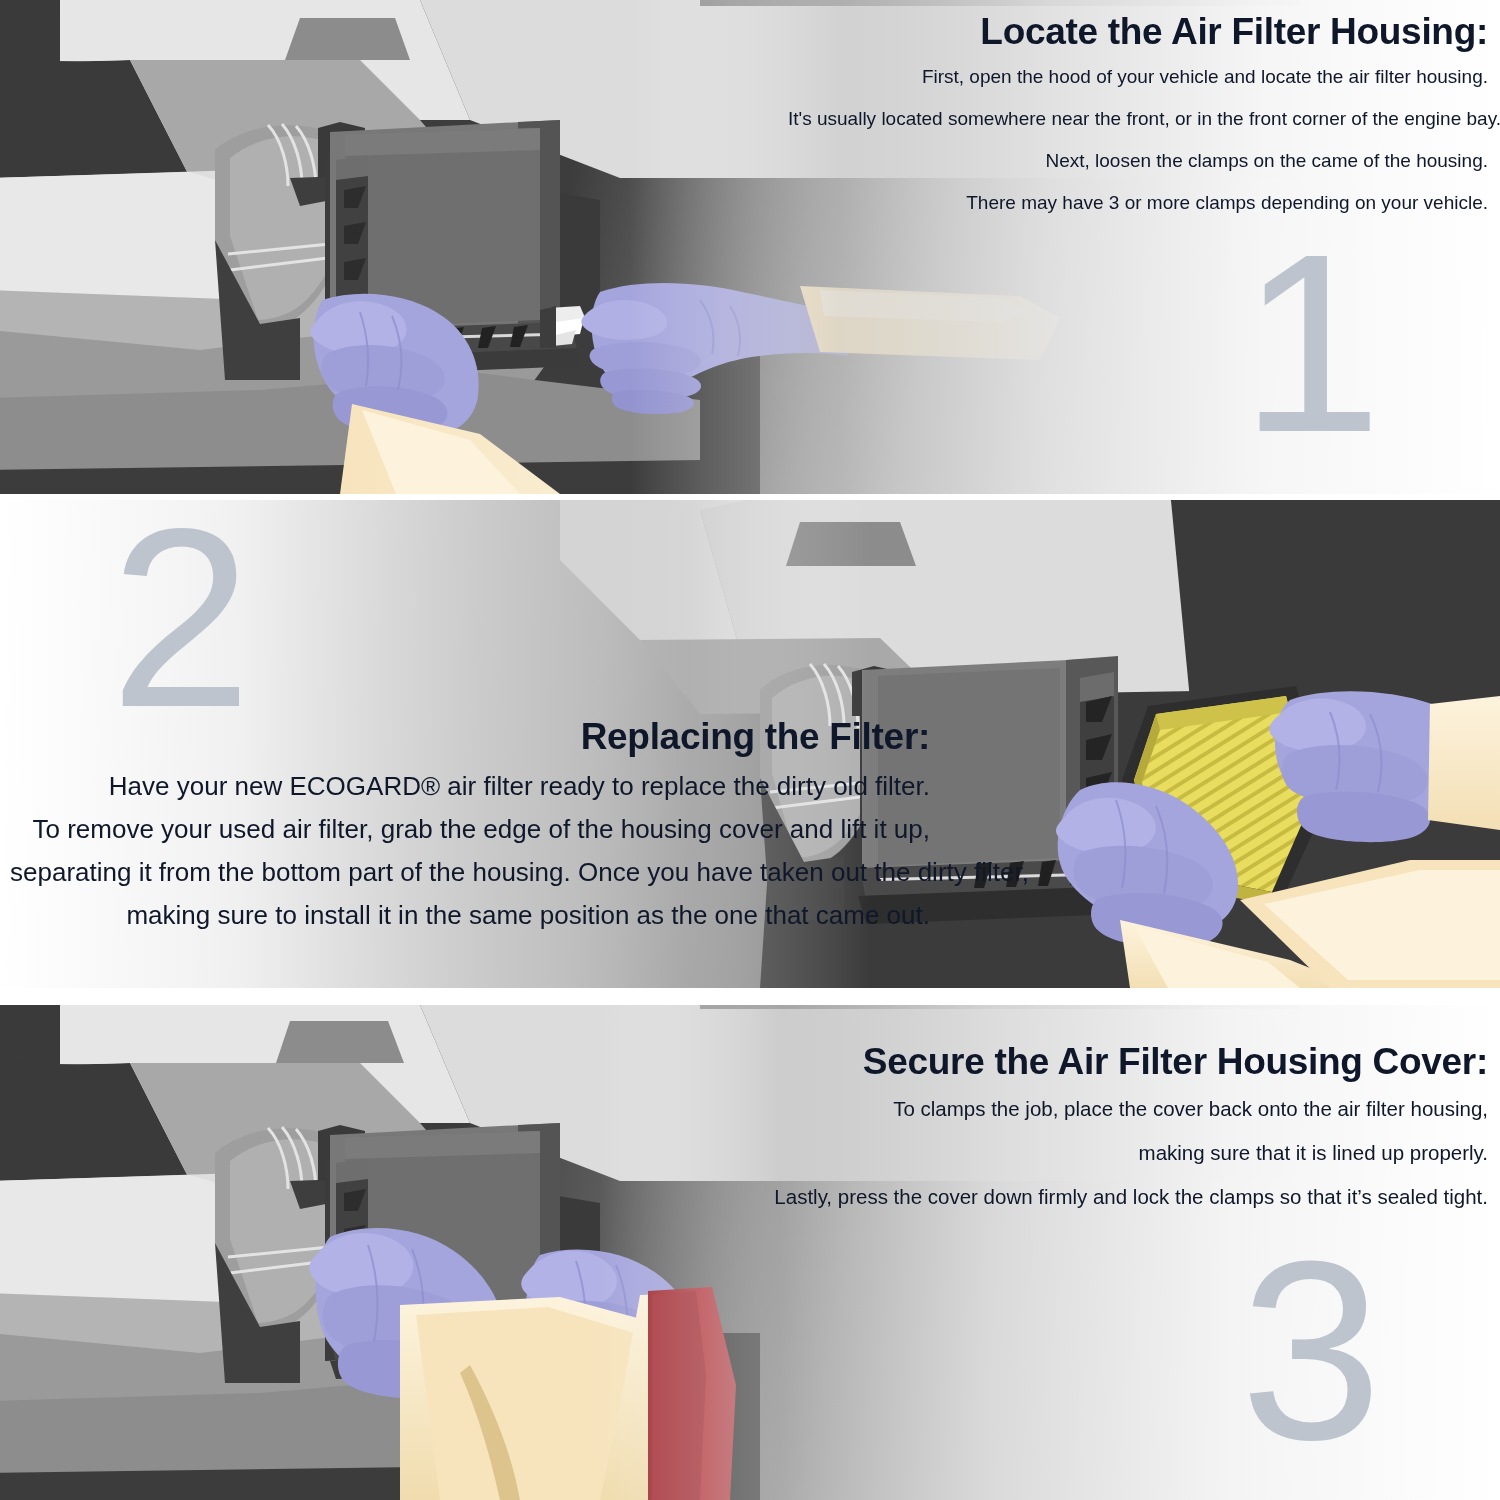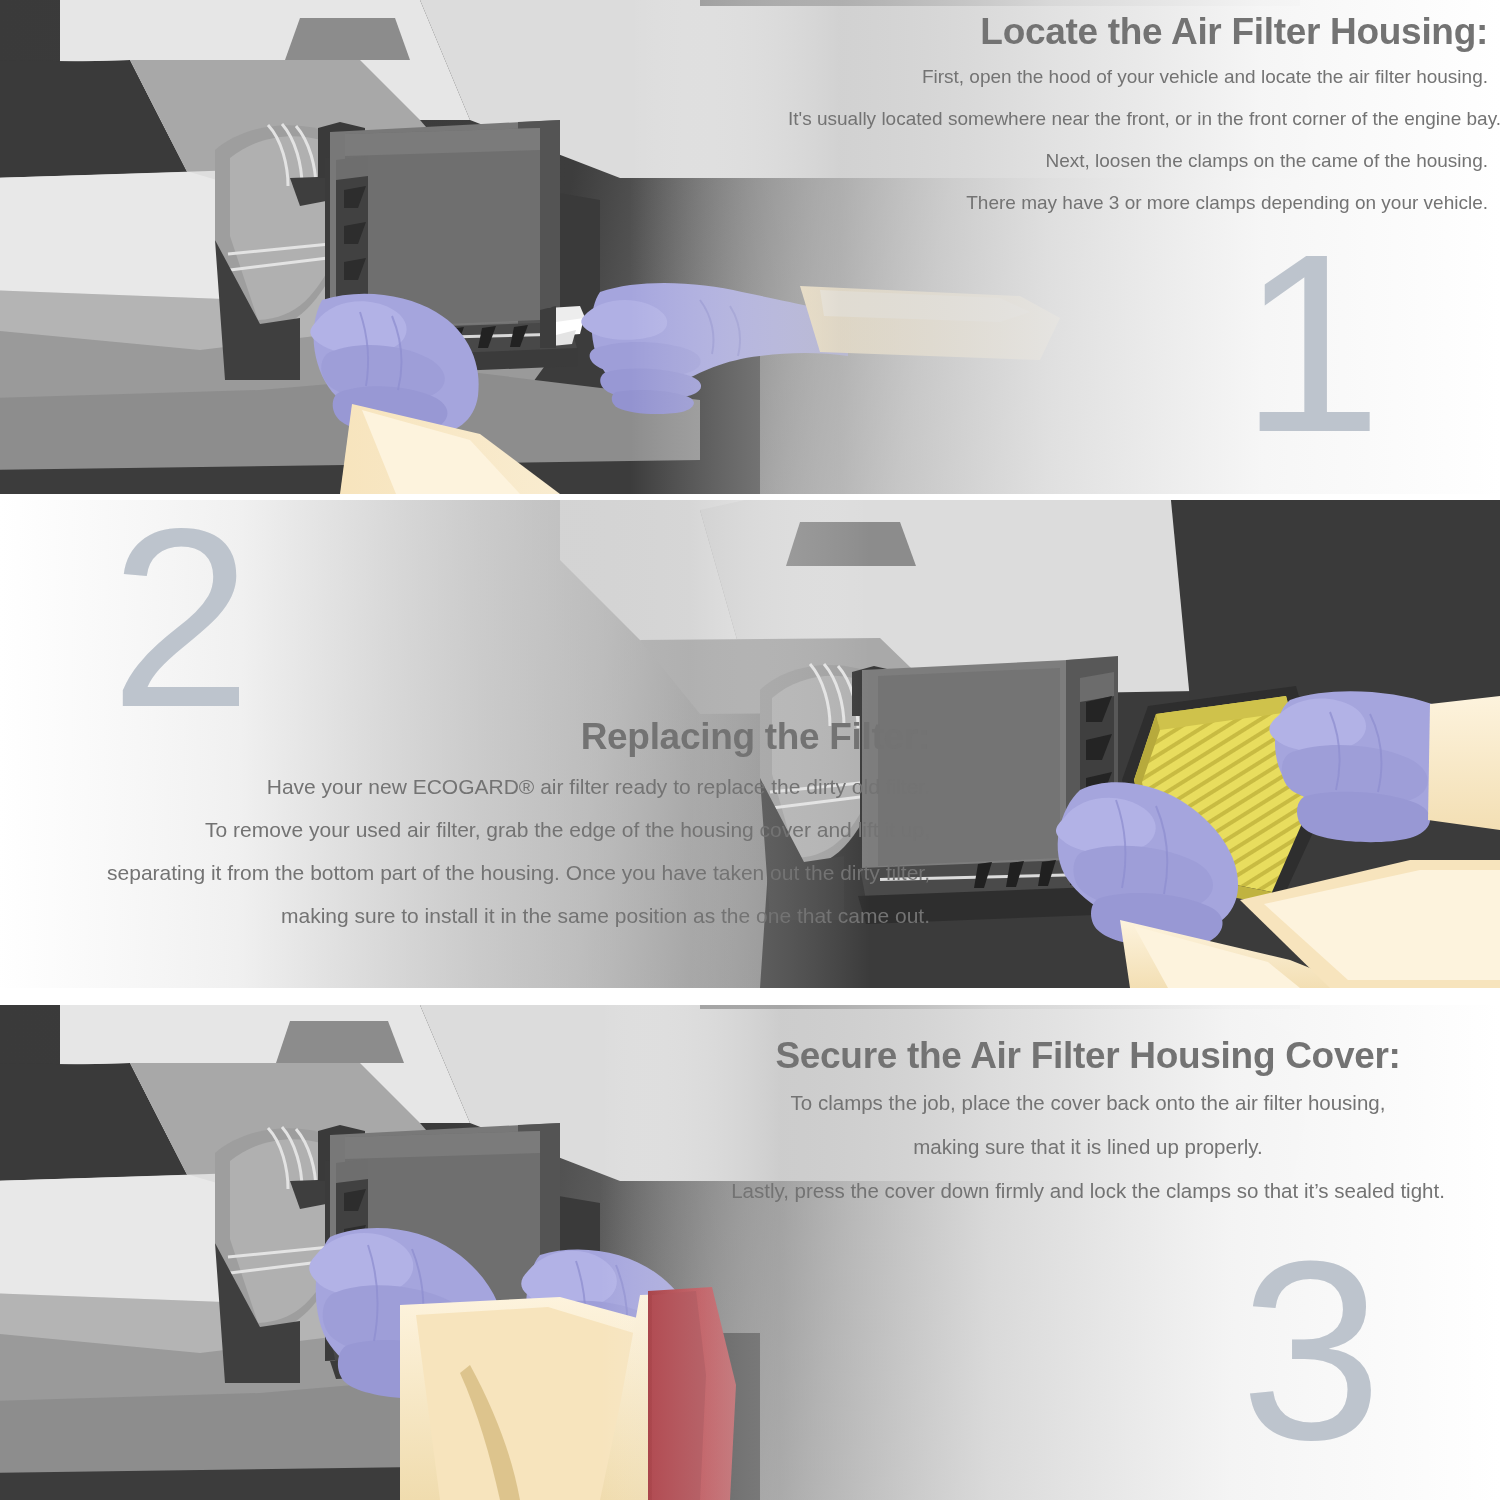--- a/index.html
+++ b/index.html
@@ -16,32 +16,32 @@
   .bg{position:absolute;inset:0;}
   .bg-dark{background:linear-gradient(100deg,#3a3a3a 0%,#3d3d3d 38%,#7d7d7d 52%,#b4b4b4 62%,#d9d9d9 74%,#f2f2f2 86%,#ffffff 100%);}
   .bg-light{background:linear-gradient(95deg,#ffffff 0%,#f0f0f0 10%,#c9c9c9 26%,#b3b3b3 40%,#8d8d8d 52%,#5a5a5a 62%,#3c3c3c 72%,#363636 100%);}
   .bg-dark3{background:linear-gradient(100deg,#3a3a3a 0%,#3b3b3b 30%,#6e6e6e 46%,#9e9e9e 56%,#c4c4c4 66%,#e6e6e6 78%,#fdfdfd 92%,#ffffff 100%);}
 
   
   .art{position:absolute;top:0;left:0;width:1500px;height:100%;}
   .art svg{display:block;width:100%;height:100%;}
 
   
-  .txt{position:absolute;color:#737373;}
+  .txt{position:absolute;color:#0f172a;}
   .head{font-weight:bold;letter-spacing:-0.3px;}
 
   #text-1{right:12px;top:8px;width:700px;text-align:right;}
   #text-1 .head{font-size:37px;line-height:48px;}
   #text-1 .line{font-size:19px;line-height:42px;white-space:nowrap;}
 
   #text-2{left:10px;top:209px;width:920px;text-align:right;}
   #text-2 .head{font-size:37px;line-height:56px;}
-  #text-2 .line{font-size:21px;line-height:43px;white-space:nowrap;margin-left:11px;}
-
-  #text-3{right:12px;top:26px;width:800px;text-align:center;}
+  #text-2 .line{font-size:26px;line-height:43px;white-space:nowrap;}
+
+  #text-3{right:12px;top:32px;width:800px;text-align:right;}
   #text-3 .head{font-size:37px;line-height:50px;}
   #text-3 .line{font-size:20.5px;line-height:44px;white-space:nowrap;}
 
   
   .step-num{position:absolute;font-family:"Liberation Sans",sans-serif;font-weight:normal;
             color:#bdc4cd;line-height:1;user-select:none;}
   #step-num-1{right:118px;top:215px;font-size:255px;}
   #step-num-2{left:110px;top:-10px;font-size:255px;}
   #step-num-3{right:118px;top:218px;font-size:255px;}
 

